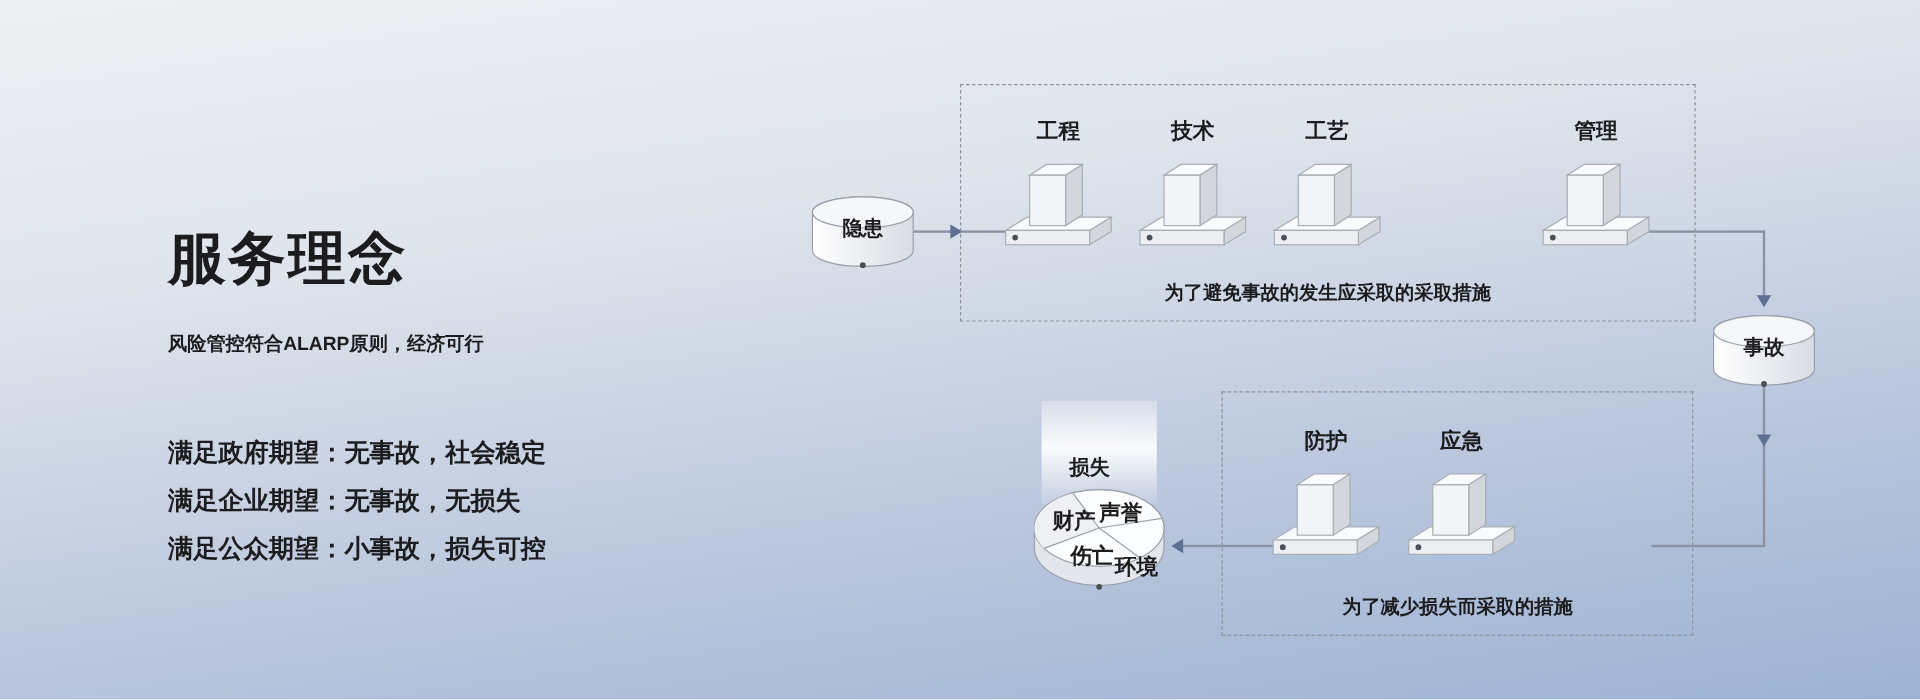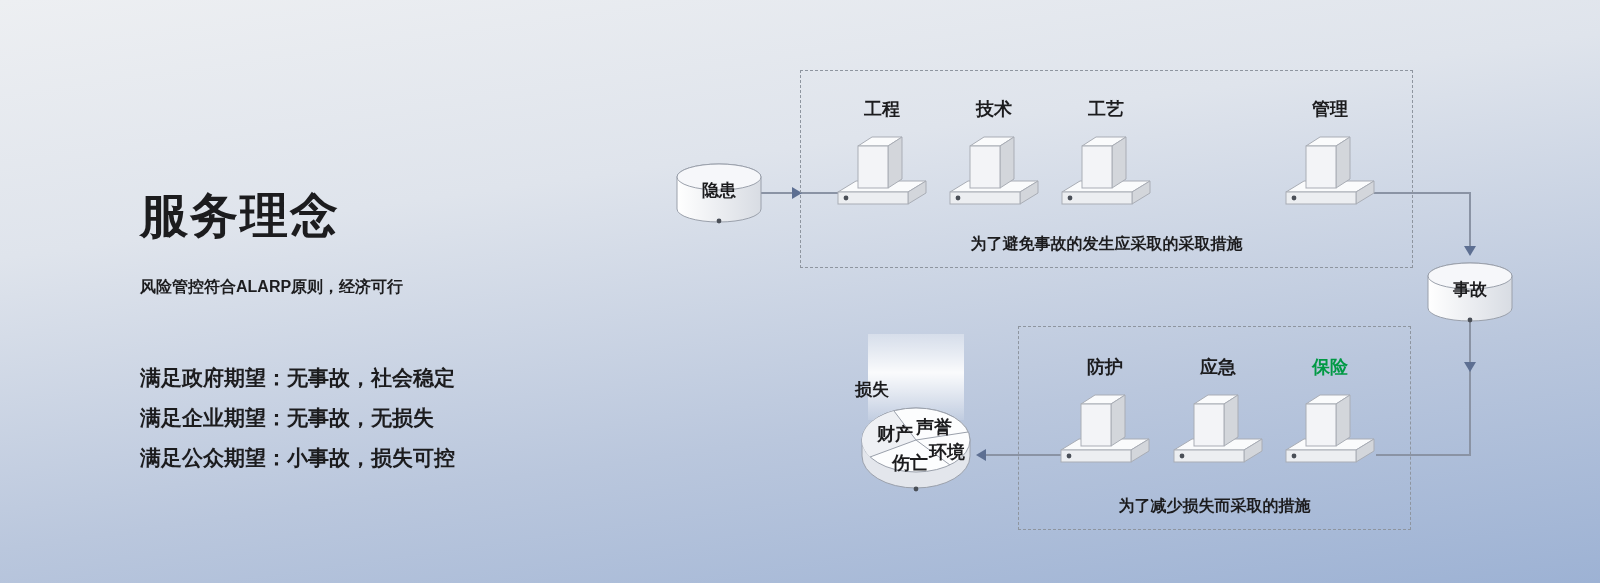--- a/index.html
+++ b/index.html
@@ -37,21 +37,21 @@
   .barrier-shape { display:block; width:100px; height:92px; }
 
   
   .cyl { position:absolute; width:86px; height:62px; }
   .cyl-label { position:absolute; left:0; top:16px; width:100%; text-align:center;
     font-size:17px; font-weight:700; }
 
   
   .loss-glow { position:absolute; left:868px; top:334px; width:96px; height:86px;
     background:linear-gradient(180deg, rgba(255,255,255,0.30) 0%, rgba(255,255,255,0.92) 45%, rgba(255,255,255,0.10) 100%); }
-  .loss-label { position:absolute; left:816px; top:378px; width:112px; text-align:center;
+  .loss-label { position:absolute; left:852px; top:378px; width:112px; text-align:center;
     font-size:17px; font-weight:700; }
   .loss-pie { position:absolute; left:860px; top:406px; width:112px; height:88px; }
   .pie-seg { position:absolute; transform:translate(-50%,-50%); font-size:18px; font-weight:700; white-space:nowrap; }
 </style>
 </head>
 <body>
 
 <div class="canvas">
 
   <h1 class="title">服务理念</h1>
@@ -180,34 +180,20 @@
   <rect x="6" y="70" width="70" height="12" fill="#eceef1" stroke="#a9adb5" stroke-width="1"></rect>
   <polygon points="26,24 40,15 70,15 56,24" fill="#fafbfc" stroke="#a9adb5" stroke-width="1"></polygon>
   <polygon points="56,24 70,15 70,57 56,66" fill="#d3d6db" stroke="#a9adb5" stroke-width="1"></polygon>
   <rect x="26" y="24" width="30" height="42" fill="#f3f4f7" stroke="#a9adb5" stroke-width="1"></rect>
   <circle cx="14" cy="76" r="2.4" fill="#4a4f57"></circle>
 </svg>
 </span>
   </div>
   <div class="barrier" style="left:1168px; top:354px;">
     <span class="barrier-label">应急</span>
-    <span class="barrier-shape">
-<svg width="100" height="92" viewBox="0 0 100 92" xmlns="http://www.w3.org/2000/svg">
-  <polygon points="6,70 24,59 94,59 76,70" fill="#fafbfc" stroke="#a9adb5" stroke-width="1"></polygon>
-  <polygon points="76,70 94,59 94,71 76,82" fill="#d3d6db" stroke="#a9adb5" stroke-width="1"></polygon>
-  <rect x="6" y="70" width="70" height="12" fill="#eceef1" stroke="#a9adb5" stroke-width="1"></rect>
-  <polygon points="26,24 40,15 70,15 56,24" fill="#fafbfc" stroke="#a9adb5" stroke-width="1"></polygon>
-  <polygon points="56,24 70,15 70,57 56,66" fill="#d3d6db" stroke="#a9adb5" stroke-width="1"></polygon>
-  <rect x="26" y="24" width="30" height="42" fill="#f3f4f7" stroke="#a9adb5" stroke-width="1"></rect>
-  <circle cx="14" cy="76" r="2.4" fill="#4a4f57"></circle>
-</svg>
-</span>
-  </div>
-  <div class="barrier" style="left:1280px; top:354px;">
-    <span class="barrier-label label-green">保险</span>
     <span class="barrier-shape">
 <svg width="100" height="92" viewBox="0 0 100 92" xmlns="http://www.w3.org/2000/svg">
   <polygon points="6,70 24,59 94,59 76,70" fill="#fafbfc" stroke="#a9adb5" stroke-width="1"></polygon>
   <polygon points="76,70 94,59 94,71 76,82" fill="#d3d6db" stroke="#a9adb5" stroke-width="1"></polygon>
   <rect x="6" y="70" width="70" height="12" fill="#eceef1" stroke="#a9adb5" stroke-width="1"></rect>
   <polygon points="26,24 40,15 70,15 56,24" fill="#fafbfc" stroke="#a9adb5" stroke-width="1"></polygon>
   <polygon points="56,24 70,15 70,57 56,66" fill="#d3d6db" stroke="#a9adb5" stroke-width="1"></polygon>
   <rect x="26" y="24" width="30" height="42" fill="#f3f4f7" stroke="#a9adb5" stroke-width="1"></rect>
   <circle cx="14" cy="76" r="2.4" fill="#4a4f57"></circle>
 </svg>
@@ -223,16 +209,16 @@
     <g stroke="#9aa0ab" stroke-width="1">
       <line x1="56" y1="34" x2="34" y2="5"></line>
       <line x1="56" y1="34" x2="108" y2="26"></line>
       <line x1="56" y1="34" x2="90" y2="59"></line>
       <line x1="56" y1="34" x2="10" y2="51"></line>
     </g>
     <circle cx="56" cy="83" r="2.4" fill="#4a4f57"></circle>
   </svg>
   <span class="pie-seg" style="left:895px; top:434px;">财产</span>
   <span class="pie-seg" style="left:934px; top:427px;">声誉</span>
-  <span class="pie-seg" style="left:947px; top:452px;">环境</span>
+  <span class="pie-seg" style="left:947px; top:472px;">环境</span>
   <span class="pie-seg" style="left:910px; top:463px;">伤亡</span>
 
 </div>
 
 </body></html>

